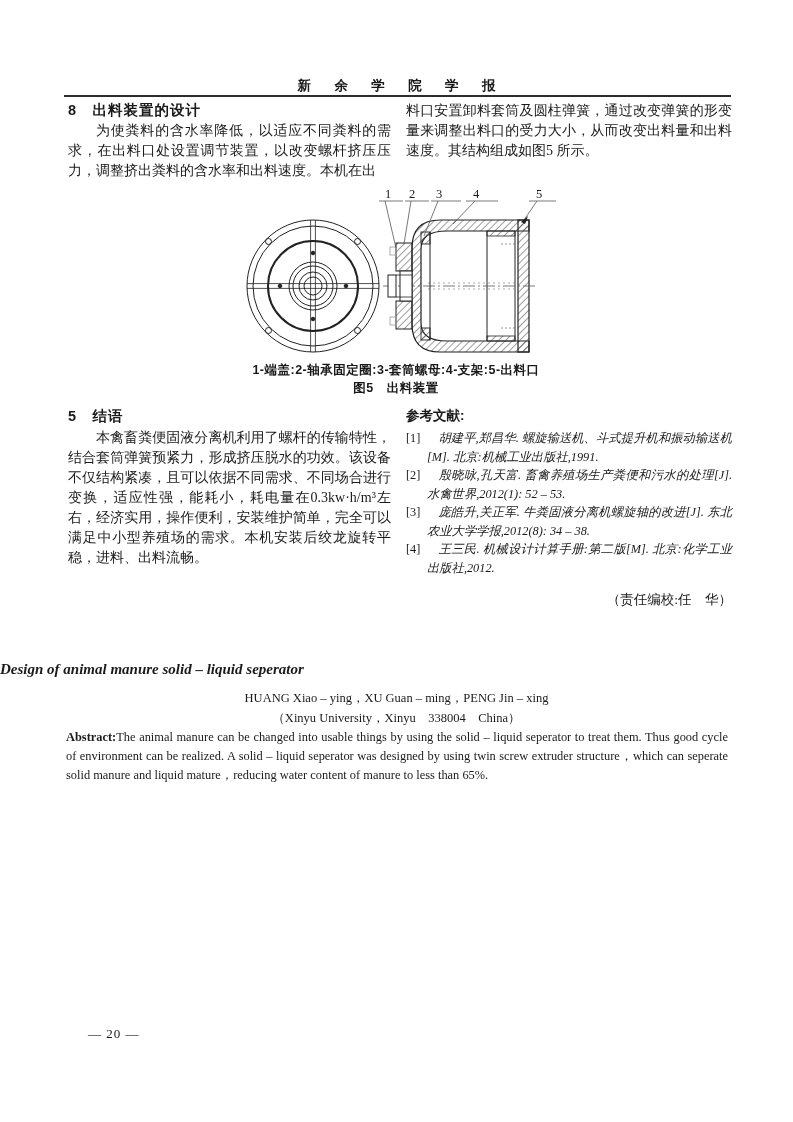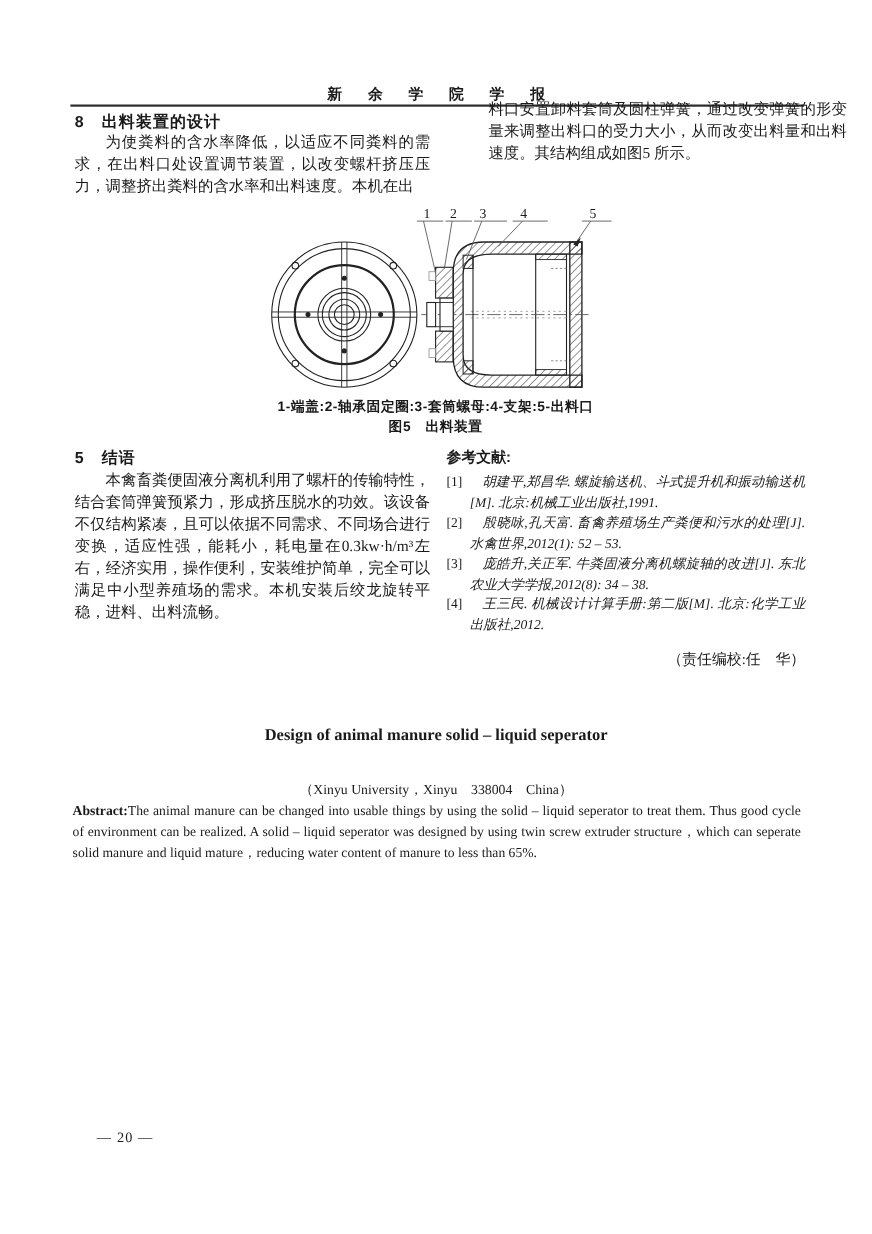--- a/index.html
+++ b/index.html
@@ -32,39 +32,39 @@
     font-family:"Liberation Sans","DejaVu Sans",sans-serif;
     font-weight:bold;font-size:13.5px;
   }
   .ref-item{
     font-style:italic;font-size:12.3px;line-height:18.5px;
     text-align:justify;padding-left:21px;text-indent:-21px;
   }
   .ref-label{font-style:normal;}
   .ref-text{margin-left:18px;}
   .editor-note{text-align:right;font-size:13.5px;}
-  .en-title{top:661px;left:0;width:100%;text-align:center;font-weight:bold;font-size:15px;}
+  .en-title{top:661px;left:0;width:100%;font-weight:bold;font-size:15px;font-style:italic;}
   .en-center{left:0;width:100%;text-align:center;font-size:12.5px;}
   .en-block{left:66px;width:662px;font-size:12.4px;line-height:19px;text-align:justify;}
   .en-label{font-weight:bold;}
   .kw-label{font-weight:bold;word-spacing:7px;}
   .page-number{left:88px;top:1026px;font-size:13px;letter-spacing:1px;}
   svg text{font-family:"Liberation Serif","DejaVu Serif",serif;}
 </style>
 </head>
 <body>
 
 <div class="page">
 
   <div class="abs journal-header">新 余 学 院 学 报</div>
   <div class="abs header-rule"></div>
 
   <div class="abs sec-heading" style="left:68px;top:101px;">8　出料装置的设计</div>
   <div class="abs body-para indent col-l" style="top:121px;">为使粪料的含水率降低，以适应不同粪料的需求，在出料口处设置调节装置，以改变螺杆挤压压力，调整挤出粪料的含水率和出料速度。本机在出</div>
-  <div class="abs body-para col-r" style="top:91px;margin-left:38px;">料口安置卸料套筒及圆柱弹簧，通过改变弹簧的形变量来调整出料口的受力大小，从而改变出料量和出料速度。其结构组成如图5 所示。</div>
+  <div class="abs body-para col-r" style="top:101px;">料口安置卸料套筒及圆柱弹簧，通过改变弹簧的形变量来调整出料口的受力大小，从而改变出料量和出料速度。其结构组成如图5 所示。</div>
 
   <svg class="abs" style="left:228px;top:186px;" width="344" height="172" viewBox="0 0 344 172">
     <defs>
       <pattern id="hatch" patternUnits="userSpaceOnUse" width="5" height="5" patternTransform="rotate(45)">
         <line x1="0" y1="0" x2="0" y2="5" stroke="#3d3d3d" stroke-width="1"></line>
       </pattern>
     </defs>
 
     <g stroke="#222" fill="none" stroke-width="1">
       <circle cx="85" cy="100" r="66"></circle>
@@ -161,20 +161,21 @@
     <div class="ref-item">
       <span class="ref-label">[3]</span><span class="ref-text">庞皓升,关正军. 牛粪固液分离机螺旋轴的改进[J]. 东北农业大学学报,2012(8): 34 – 38.</span>
     </div>
     <div class="ref-item">
       <span class="ref-label">[4]</span><span class="ref-text">王三民. 机械设计计算手册:第二版[M]. 北京:化学工业出版社,2012.</span>
     </div>
   </div>
   <div class="abs editor-note col-r" style="top:591px;">（责任编校:任　华）</div>
 
   <div class="abs en-title">Design of animal manure solid – liquid seperator</div>
+  <div class="abs en-center" style="top:690px;">HUANG Xiao – ying，XU Guan – ming，PENG Jin – xing</div>
   <div class="abs en-center" style="top:710px;">（Xinyu University，Xinyu　338004　China）</div>
   <div class="abs en-block" style="top:728px;">
     <span class="en-label">Abstract:</span><span>The animal manure can be changed into usable things by using the solid – liquid seperator to treat them. Thus good cycle of environment can be realized. A solid – liquid seperator was designed by using twin screw extruder structure，which can seperate solid manure and liquid mature，reducing water content of manure to less than 65%.</span>
   </div>
 
   <div class="abs page-number">— 20 —</div>
 
 </div>
 
 </body></html>

